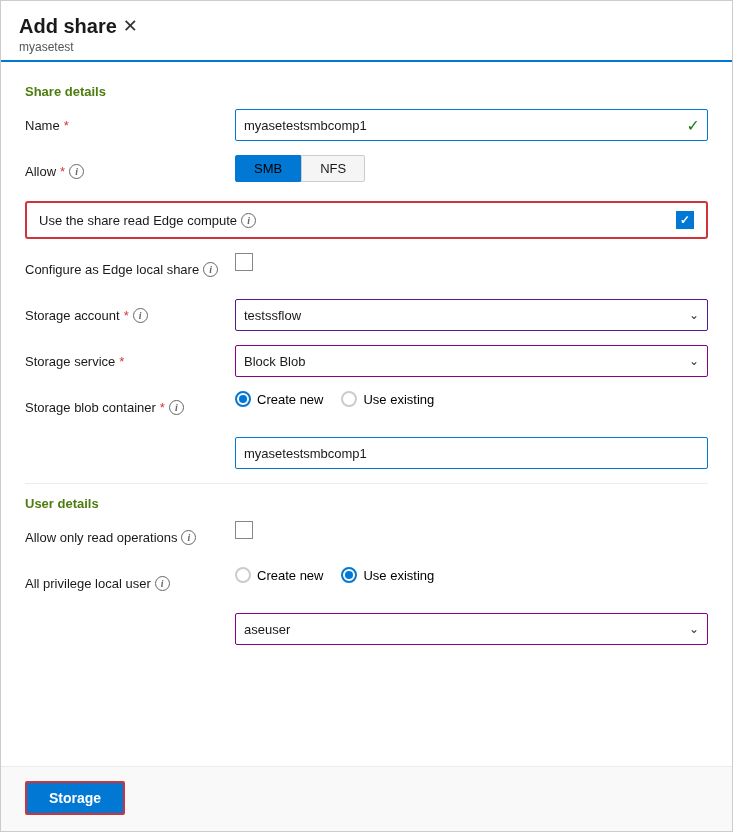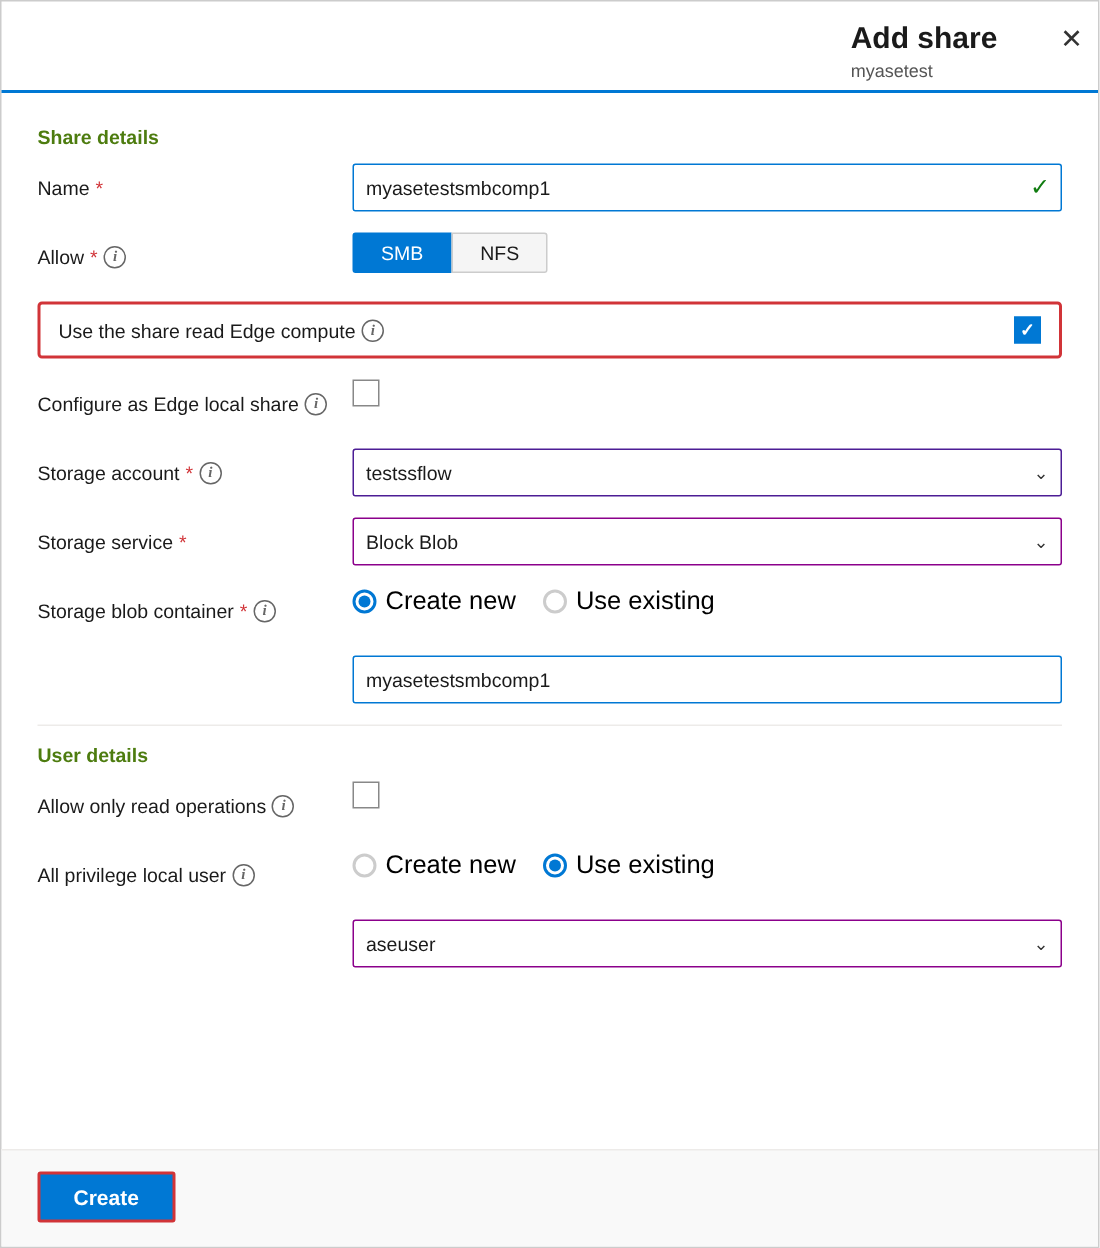--- a/index.html
+++ b/index.html
@@ -20,22 +20,21 @@
       box-shadow: 0 2px 16px rgba(0,0,0,0.2);
       display: flex;
       flex-direction: column;
       position: relative;
     }
     .dialog-header {
       padding: 14px 4px 6px 18px;
       border-bottom: 2px solid #0078d4;
       display: flex;
       align-items: flex-start;
-      justify-content: flex-end;
-      gap: 36px;
+      justify-content: flex-start;
     }
     .dialog-title {
       font-size: 20px;
       font-weight: 600;
       color: #1a1a1a;
     }
     .dialog-subtitle {
       font-size: 12px;
       color: #555;
       margin-top: 2px;
@@ -129,21 +128,21 @@
     .toggle-option {
       padding: 5px 18px;
       border: 1px solid #ccc;
       font-size: 13px;
       cursor: pointer;
       color: #1a1a1a;
       background: #f5f5f5;
     }
     .toggle-option.active {
       background: #0078d4;
-      color: #ffffff;
+      color: #000000;
       border-color: #0078d4;
     }
     .toggle-option:first-child {
       border-radius: 2px 0 0 2px;
     }
     .toggle-option:last-child {
       border-radius: 0 2px 2px 0;
     }
     
     .highlight-box {
@@ -217,21 +216,21 @@
     .radio-group {
       display: flex;
       align-items: center;
       gap: 18px;
     }
     .radio-option {
       display: flex;
       align-items: center;
       gap: 6px;
       cursor: pointer;
-      font-size: 17px;
+      font-size: 13px;
     }
     .radio-circle {
       width: 16px;
       height: 16px;
       border-radius: 50%;
       border: 2px solid #ccc;
       display: inline-flex;
       align-items: center;
       justify-content: center;
       background: #fff;
@@ -429,15 +428,15 @@
         <div class="select-control active-border">
           <span>aseuser</span>
           <span class="dropdown-arrow">⌄</span>
         </div>
       </div>
     </div>
 
   </div>
 
   <div class="dialog-footer">
-    <button class="create-btn">Create</button>
+    <button class="create-btn">Storage</button>
   </div>
 </div>
 
 </body></html>

